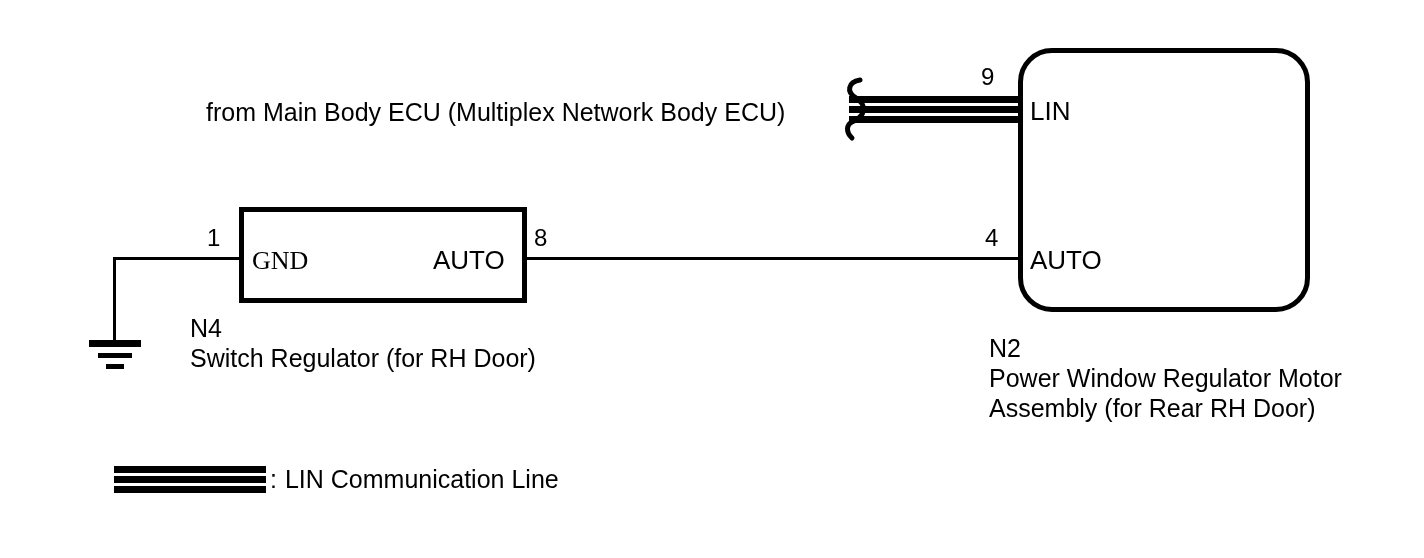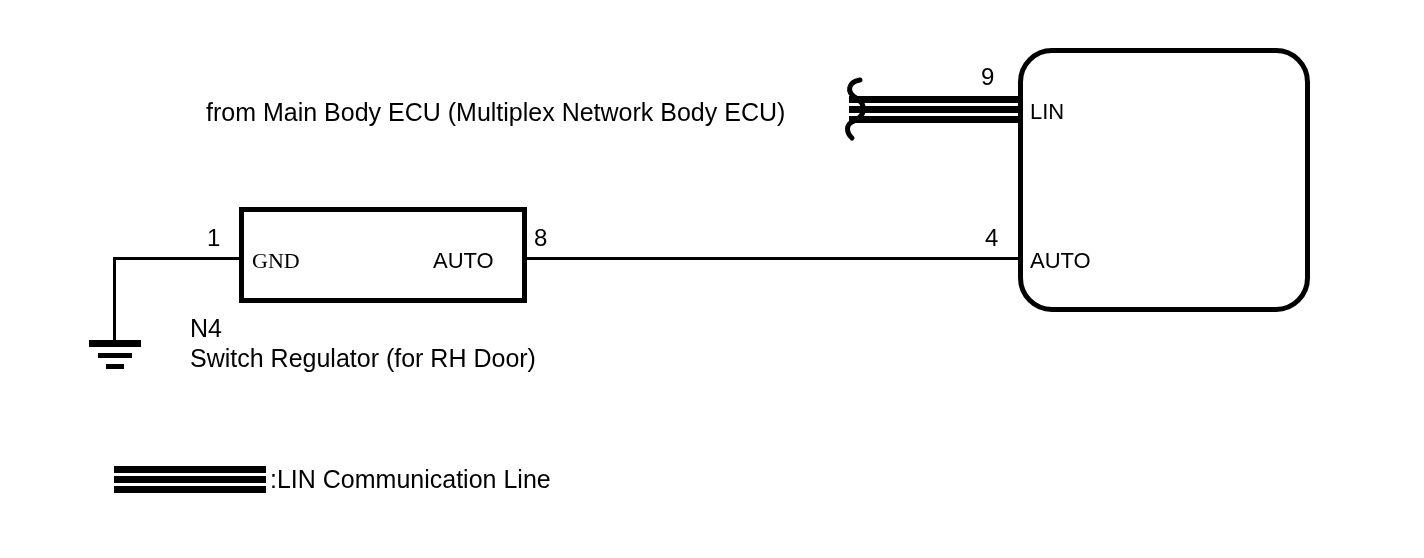--- a/index.html
+++ b/index.html
@@ -46,21 +46,21 @@
     position: absolute;
     border: 5px solid #000000;
     border-radius: 34px;
     background: #ffffff;
     box-sizing: border-box;
   }
 
   
   .pin-label {
     position: absolute;
-    font-size: 22px;
+    font-size: 26px;
     line-height: 25px;
     white-space: nowrap;
   }
   .pin-num {
     position: absolute;
     font-size: 24px;
     line-height: 24px;
     white-space: nowrap;
   }
   .free-text {
@@ -174,24 +174,29 @@
     <div class="g-bar" style="top:24px; width:18px; height:5px;"></div>
   </div>
 
   <div class="wire-h" style="left:526px; top:257px; width:494px;"></div>
 
   <div class="caption" style="left:190px; top:313px;">
     <div>N4</div>
     <div>Switch Regulator (for RH Door)</div>
   </div>
 
+  <div class="caption" style="left:989px; top:333px;">
+    <div>N2</div>
+    <div>Power Window Regulator Motor</div>
+    <div>Assembly (for Rear RH Door)</div>
+  </div>
 
   <div class="legend-row" style="left:114px; top:466px;">
     <div class="legend-swatch">
       <div class="bar"></div>
       <div class="bar"></div>
       <div class="bar"></div>
     </div>
     <span class="legend-text">:</span>
-    <span class="legend-text" style="">LIN Communication Line</span>
+    <span class="legend-text" style="margin-left:8px;">LIN Communication Line</span>
   </div>
 
 </div>
 
 </body></html>

